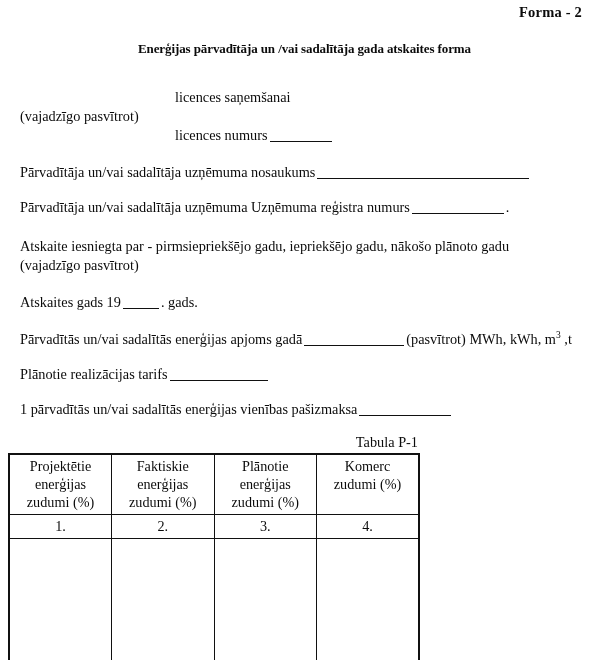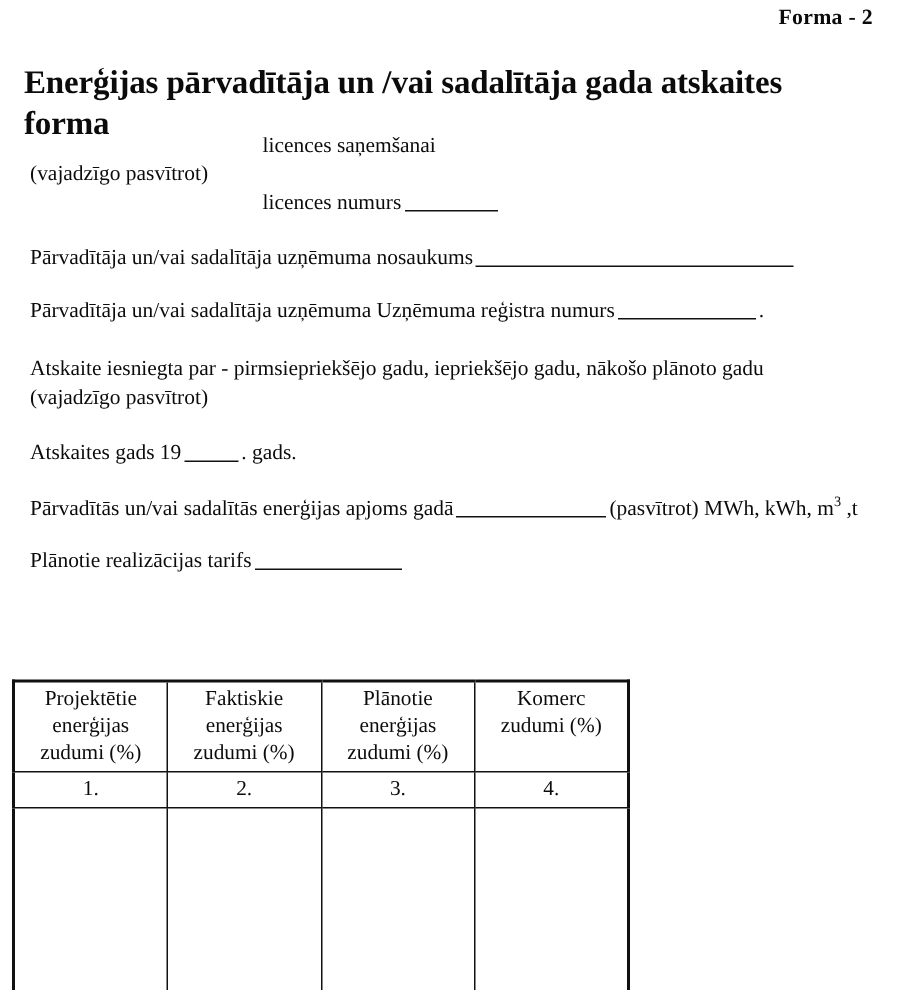--- a/index.html
+++ b/index.html
@@ -32,25 +32,25 @@
     right: 18px;
     font-weight: bold;
     font-size: 14.5px;
     letter-spacing: 0.2px;
     white-space: nowrap;
   }
 
   .doc-title {
     position: absolute;
     top: 26px;
-    left: 16px;
+    left: 32px;
     width: 545px;
-    text-align: left;
+    text-align: center;
     font-weight: bold;
-    font-size: 22px;
+    font-size: 13px;
     line-height: 27px;
     letter-spacing: -0.1px;
   }
 
   
   .body-text {
     position: absolute;
     left: 20px;
     top: 88px;
     width: 568px;
@@ -195,23 +195,27 @@
     </div>
 
     <div class="gap-16"></div>
 
     <div class="row">
       <span>Plānotie realizācijas tarifs</span><span class="blank w-tar"></span>
     </div>
 
     <div class="gap-16"></div>
 
+    <div class="row">
+      <span>1 pārvadītās un/vai sadalītās enerģijas vienības pašizmaksa</span><span class="blank w-md"></span>
+    </div>
 
   </div>
 
+  <div class="table-caption">Tabula P-1</div>
 
   <table class="losses-table">
     <tbody>
       <tr class="head-row">
         <td class="outer-left">
           <span class="hdr-line">Projektētie</span>
           <span class="hdr-line">enerģijas</span>
           <span class="hdr-line">zudumi (%)</span>
         </td>
         <td>

